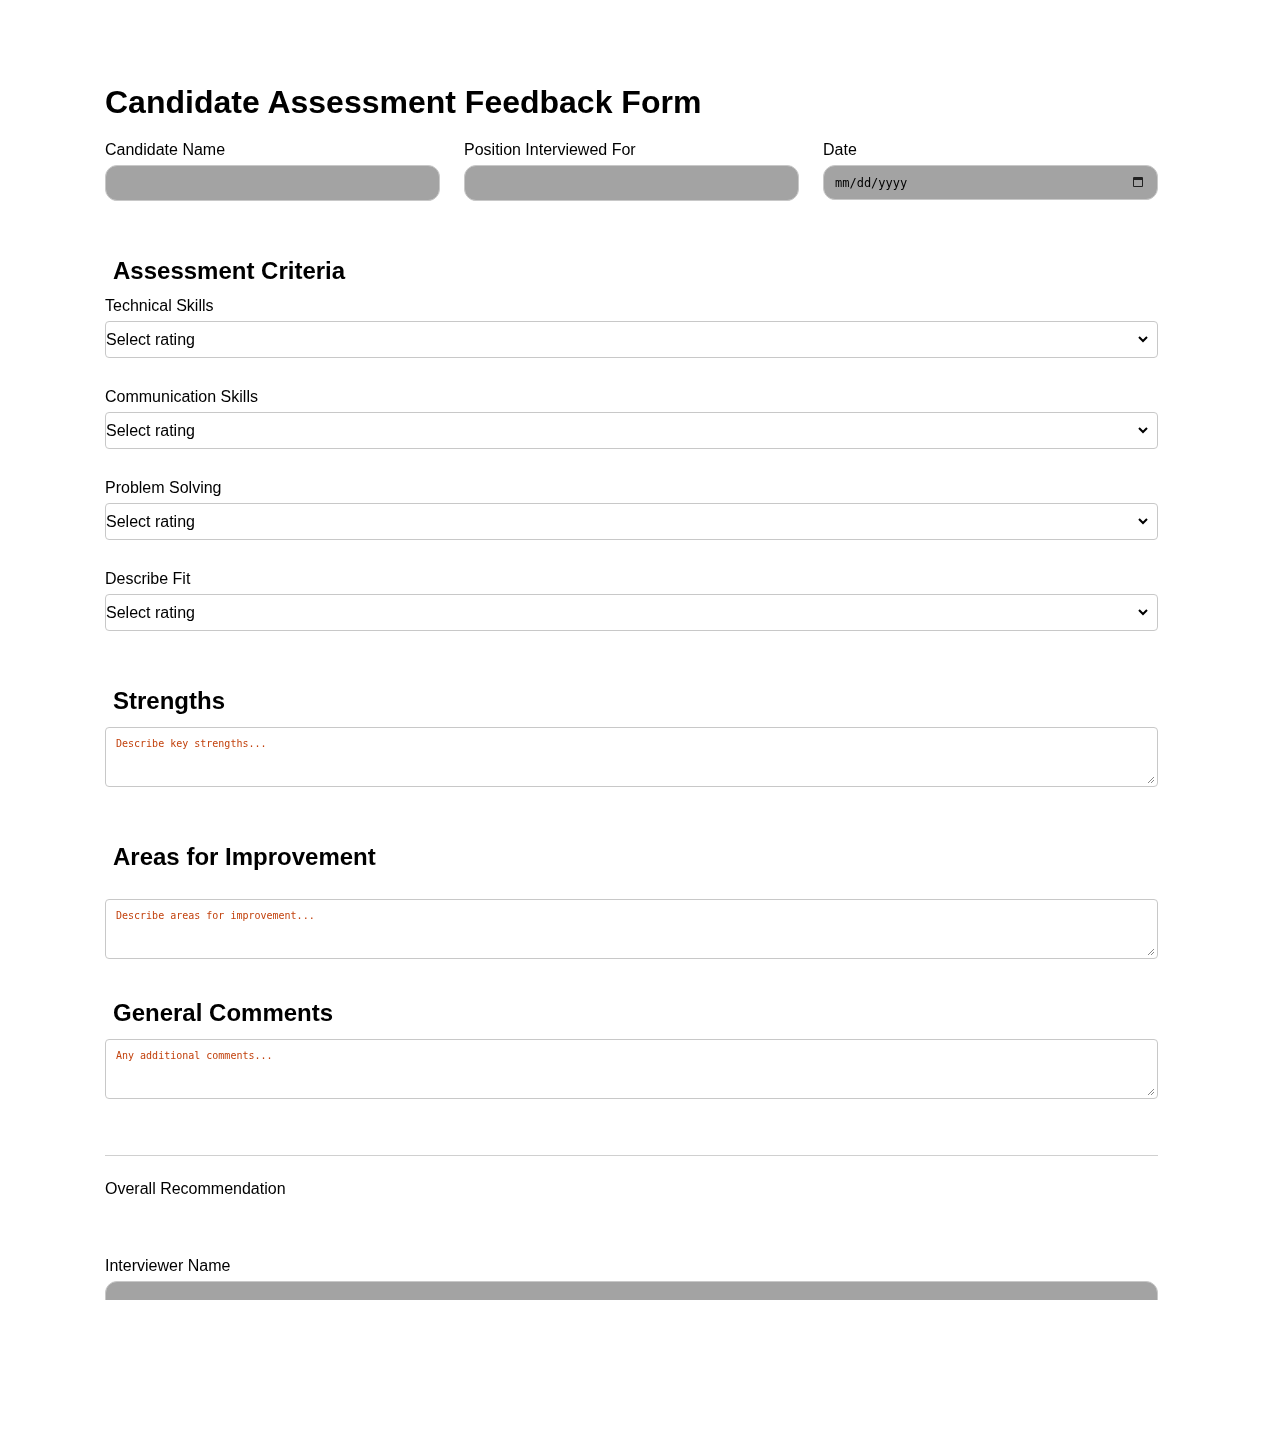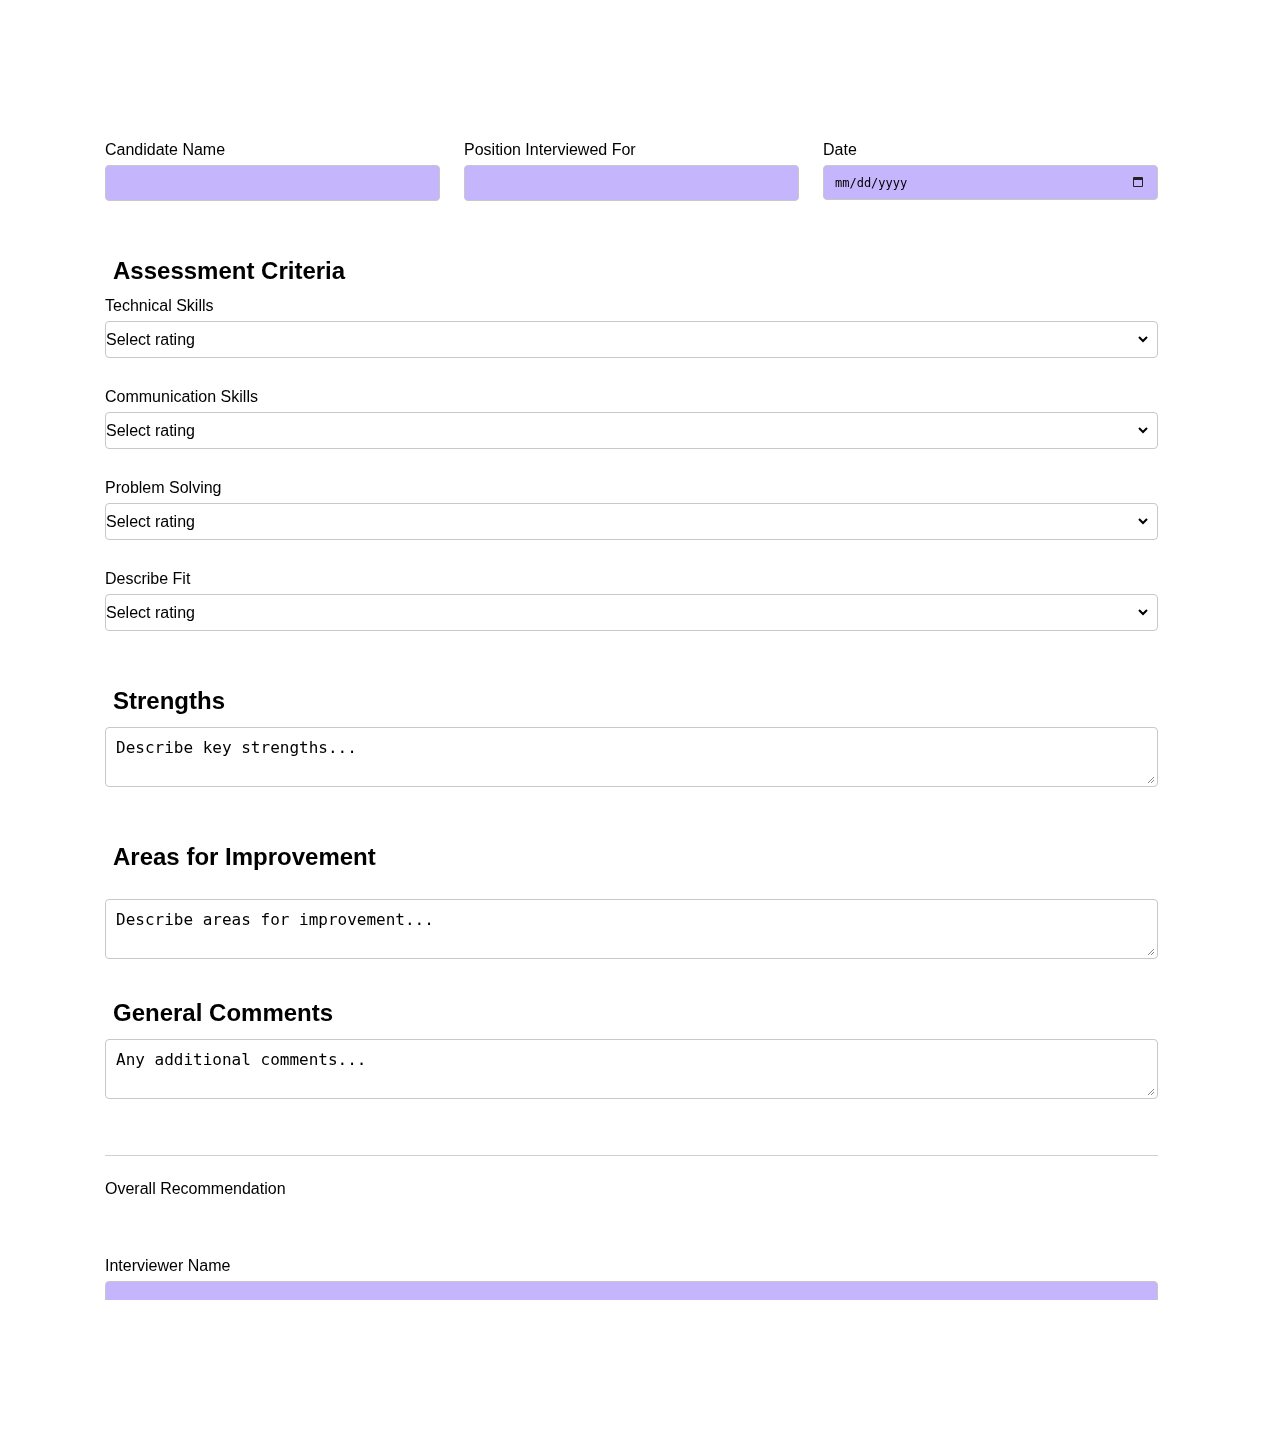--- a/index.html
+++ b/index.html
@@ -2,35 +2,36 @@
 <html><head>
 <meta charset="utf-8">
 <style>
   html, body { margin: 0; padding: 0; background: #ffffff; }
   body { width: 1263px; height: 1449px; position: relative; overflow: hidden;
          font-family: "Liberation Sans", sans-serif; color: #000; }
   .page { position: absolute; left: 105px; top: 0; width: 1053px; height: 1300px; overflow: hidden; }
   h1 { position: absolute; left: 0; top: 83px; margin: 0; font-size: 32px; font-weight: bold; line-height: 38px; }
   h2 { position: absolute; left: 0; margin: 8px; font-size: 24px; font-weight: bold; line-height: 28px; }
   .lbl { position: absolute; left: 0; font-size: 16px; line-height: 18px; }
-  .input { position: absolute; box-sizing: border-box; border: 1px solid #c8c8c8; border-radius: 4px; background: #c4b5fd; height: 36px; }
+  .input { position: absolute; box-sizing: border-box; border: 1px solid #c8c8c8; border-radius: 12px; background: #a3a3a3; height: 36px; }
   .date-text { position: absolute; left: 11px; top: 10px; font-family: "DejaVu Sans Mono", monospace; font-size: 12px; color: #000; }
   .cal-icon { position: absolute; right: 14px; top: 11px; width: 10px; height: 10px; border: 1.5px solid #222; border-top-width: 3px; border-radius: 1px; box-sizing: border-box; }
   .select { position: absolute; left: 0; width: 1053px; height: 37px; box-sizing: border-box; border: 1px solid #c8c8c8; border-radius: 4px; background: #fff; }
   .select .val { position: absolute; left: 0; top: 9px; font-size: 16px; }
   .chev { position: absolute; right: 9px; top: 12px; width: 10px; height: 10px; }
   .ta { position: absolute; left: 0; width: 1053px; height: 60px; box-sizing: border-box; border: 1px solid #c8c8c8; border-radius: 4px; background: #fff; }
-  .ta .ph { position: absolute; left: 10px; top: 10px; font-family: "DejaVu Sans Mono", monospace; font-size: 16px; color: #000000; text-align: center; }
+  .ta .ph { position: absolute; left: 10px; top: 10px; font-family: "DejaVu Sans Mono", monospace; font-size: 10px; color: #c2410c; text-align: center; }
   .grip { position: absolute; right: 2px; bottom: 2px; width: 8px; height: 8px; }
   .hr { position: absolute; left: 0; top: 1155px; width: 1053px; height: 1px; background: #d0d0d0; }
 </style>
 </head>
 <body>
 
 <div class="page">
+  <h1>Candidate Assessment Feedback Form</h1>
 
   <div class="lbl" style="top:141px;">Candidate Name</div>
   <div class="input" style="left:0;top:165px;width:335px;"></div>
 
   <div class="lbl" style="top:141px;left:359px;">Position Interviewed For</div>
   <div class="input" style="left:359px;top:165px;width:335px;"></div>
 
   <div class="lbl" style="top:141px;left:718px;">Date</div>
   <div class="input" style="left:718px;top:165px;width:335px;height:35px;">
     <span class="date-text">mm/dd/yyyy</span>

